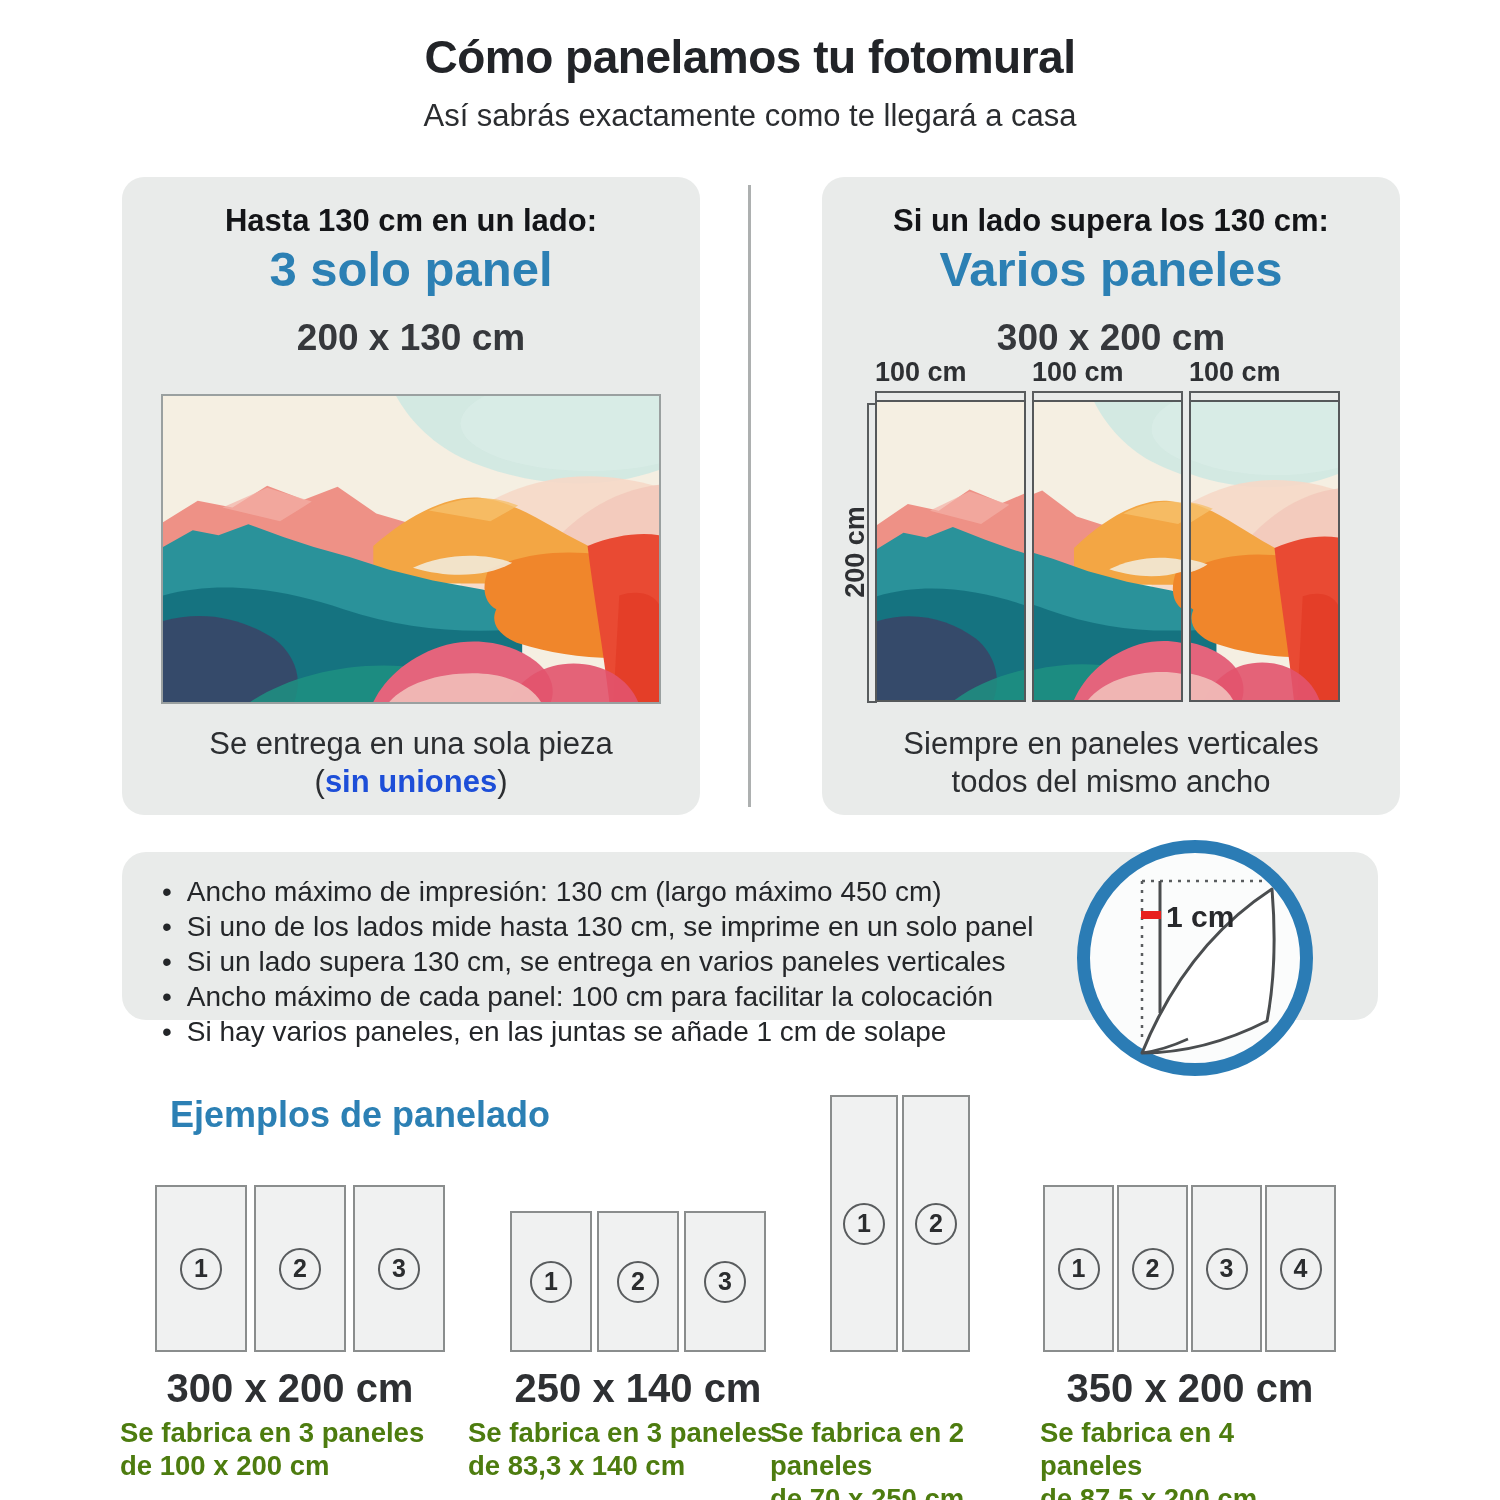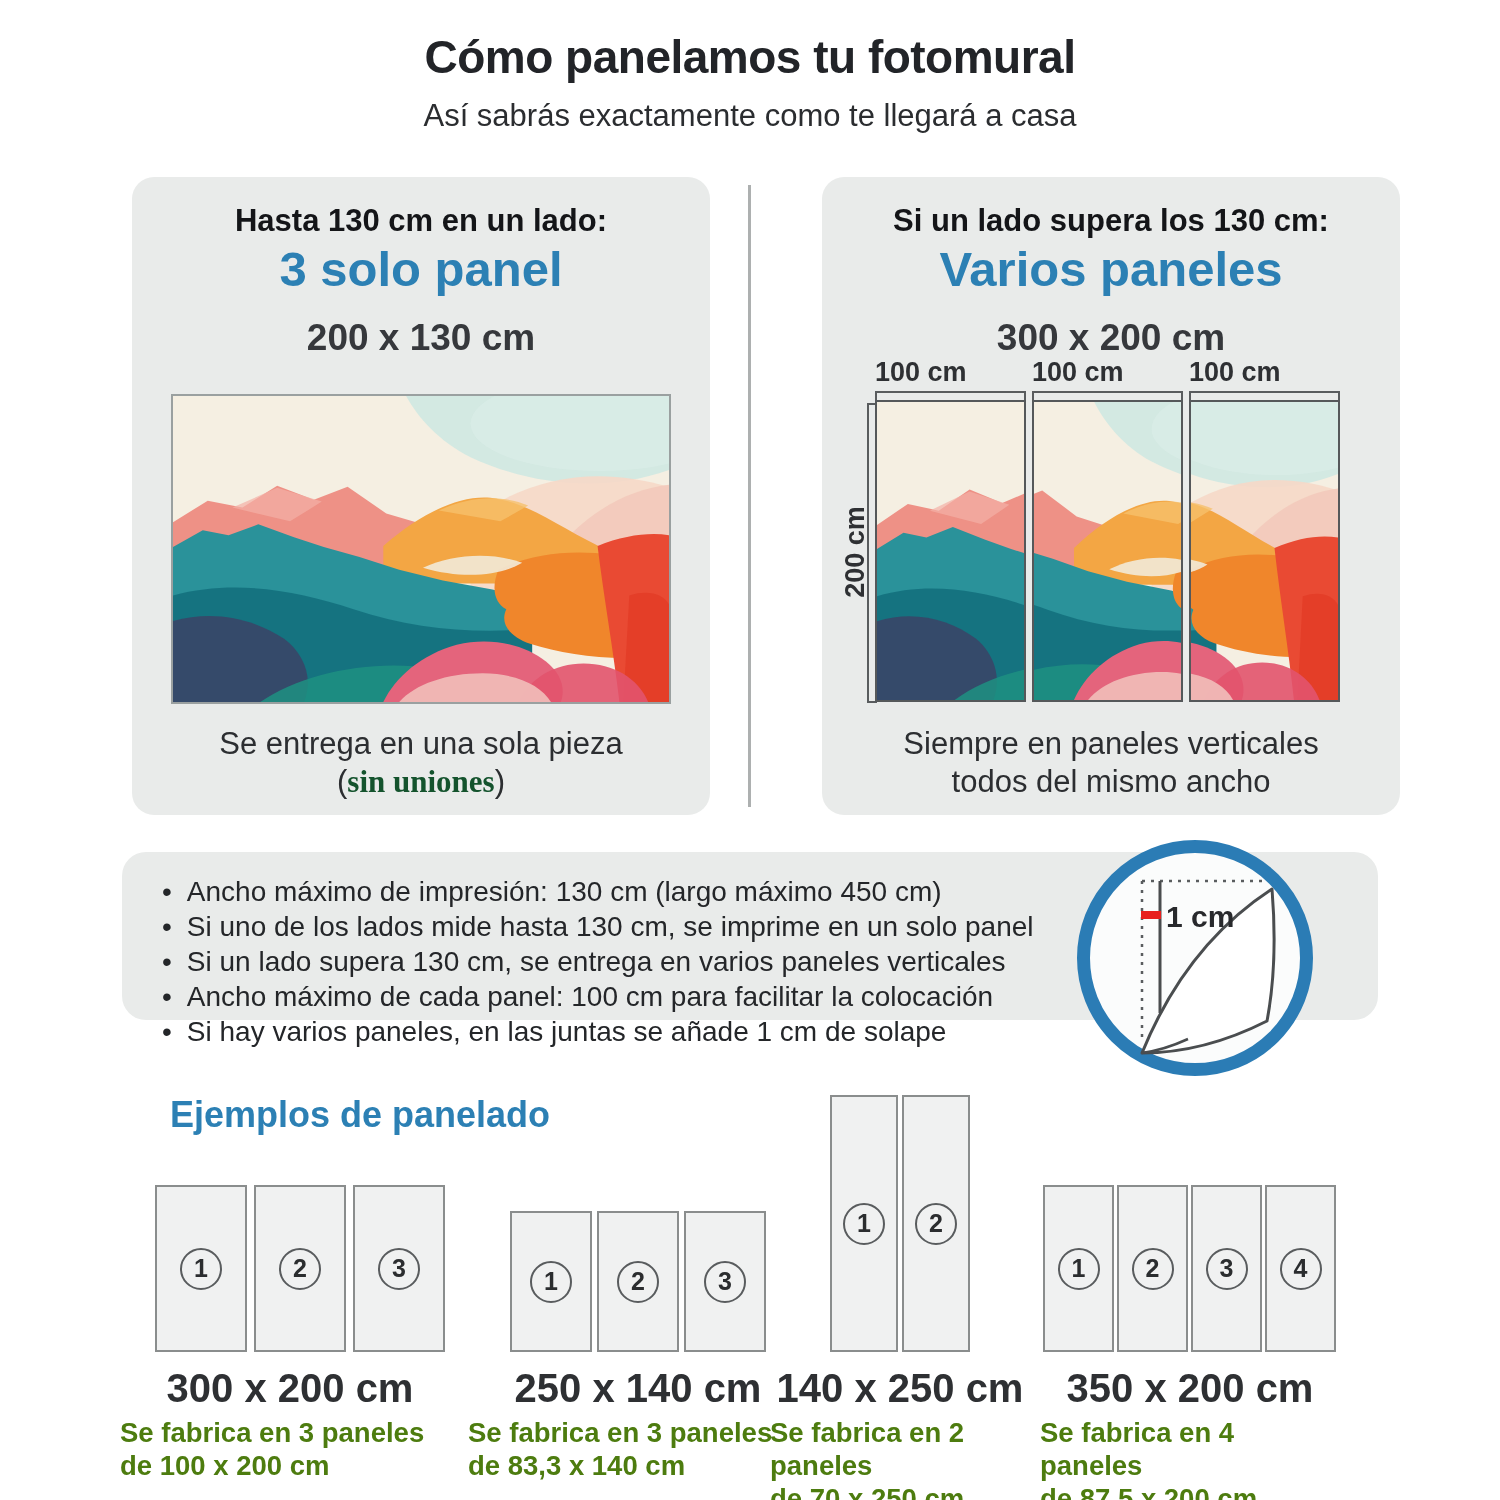--- a/index.html
+++ b/index.html
@@ -7,33 +7,33 @@
         font-family:"Liberation Sans",sans-serif;color:#26272b;}
 
   
   .title{position:absolute;top:30px;left:0;width:100%;text-align:center;
          font-size:46px;font-weight:bold;color:#222428;letter-spacing:-0.5px;}
   .subtitle{position:absolute;top:98px;left:0;width:100%;text-align:center;
             font-size:31px;color:#2b2d30;}
 
   
   .card{position:absolute;top:177px;width:578px;height:638px;background:#e9ebea;border-radius:22px;}
-  .card-left{left:122px;margin-left:10px;}
+  .card-left{left:122px;}
   .card-right{left:822px;}
   .divider{position:absolute;left:748px;top:185px;width:3px;height:622px;background:#adb0b0;}
 
   .cond{position:absolute;top:26px;left:0;width:100%;text-align:center;
         font-size:31px;font-weight:bold;color:#141518;}
   .headline{position:absolute;top:64px;left:0;width:100%;text-align:center;
             font-size:49px;font-weight:bold;color:#2c80b4;}
   .size{position:absolute;top:140px;left:0;width:100%;text-align:center;
         font-size:37px;font-weight:bold;color:#36383c;}
   .note{position:absolute;top:548px;left:0;width:100%;text-align:center;
         font-size:31px;line-height:38px;color:#2c2e31;}
-  .note .blue{color:#14532d;font-weight:bold;font-family:Liberation Serif, serif;}
+  .note .blue{color:#1d4ed8;font-weight:bold;}
 
   
   .art-frame{position:absolute;left:39px;top:217px;width:500px;height:310px;
              border:2px solid #9aa0a0;box-sizing:border-box;overflow:hidden;}
   .art-frame svg{display:block;width:100%;height:100%;}
 
   
   .mw{position:absolute;top:180px;width:151px;}
   .mw .mw-label{text-align:left;font-size:27px;font-weight:bold;color:#2e3033;}
   .mw .bracket-h{margin-top:3px;height:8px;border-top:2px solid #595c5e;
@@ -245,21 +245,20 @@
     <div class="pcell">
         <span class="ncirc">3</span>
       </div>
     <div class="pcell">
         <span class="ncirc">4</span>
       </div>
   </div>
 
   <div class="ex-size sz0">300 x 200 cm</div>
   <div class="ex-size sz1">250 x 140 cm</div>
-  <div class="ex-size sz2">140 x 250 cm</div>
   <div class="ex-size sz3">350 x 200 cm</div>
 
   <div class="ex-desc ds0">
     <div>Se fabrica en 3 paneles</div>
     <div>de 100 x 200 cm</div>
   </div>
   <div class="ex-desc ds1">
     <div>Se fabrica en 3 paneles</div>
     <div>de 83,3 x 140 cm</div>
   </div>

